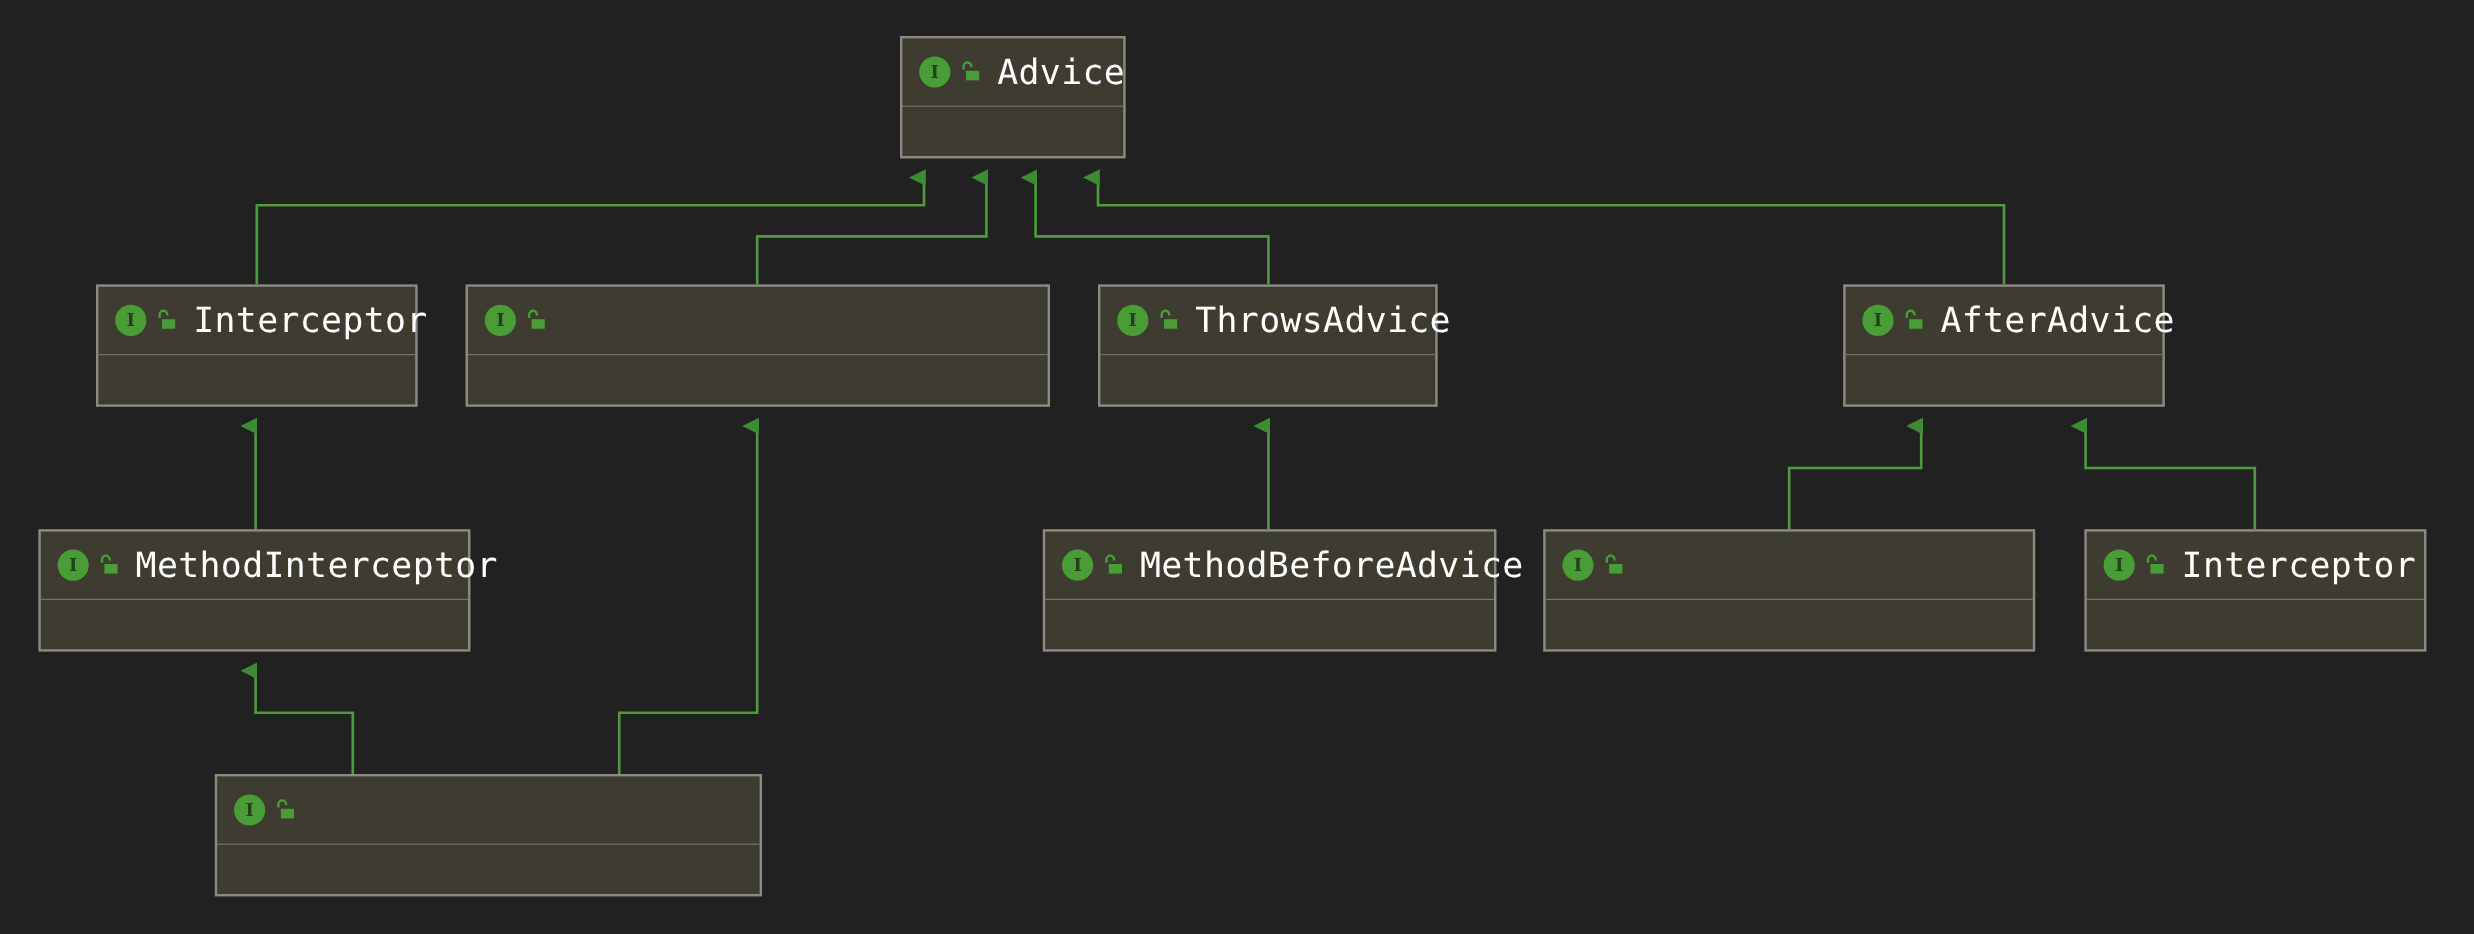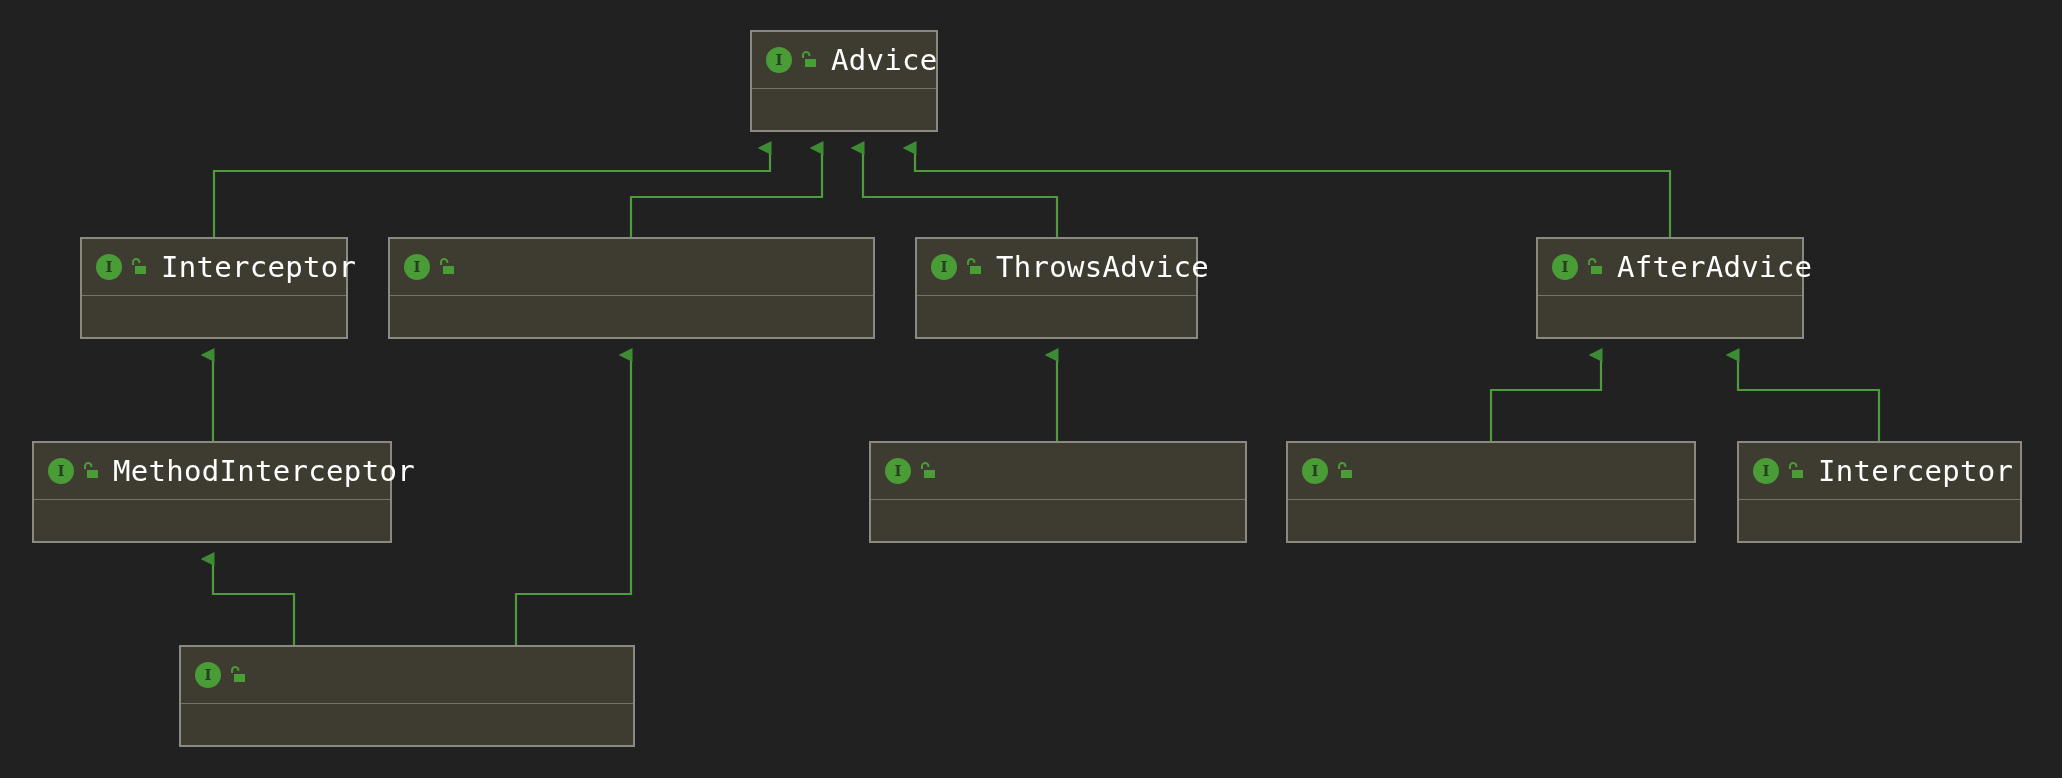--- a/index.html
+++ b/index.html
@@ -194,20 +194,21 @@
 
   <div class="uml-node" style="left:869px; top:441px; width:378px; height:102px;">
     <div class="node-header">
       <span class="iface-icon">I</span>
       <span class="lock-icon">
         <svg viewBox="0 0 18 20" width="18" height="20" xmlns="http://www.w3.org/2000/svg">
           <path d="M4 8 V5.2 A3.2 3.2 0 0 1 10.4 5.2 V6" fill="none" stroke="#499c36" stroke-width="2"></path>
           <rect x="6" y="9" width="11" height="8" fill="#499c36"></rect>
         </svg>
       </span>
+      <span class="node-title">MethodBeforeAdvice</span>
     </div>
     <div class="node-body"></div>
   </div>
 
   <div class="uml-node" style="left:1286px; top:441px; width:410px; height:102px;">
     <div class="node-header">
       <span class="iface-icon">I</span>
       <span class="lock-icon">
         <svg viewBox="0 0 18 20" width="18" height="20" xmlns="http://www.w3.org/2000/svg">
           <path d="M4 8 V5.2 A3.2 3.2 0 0 1 10.4 5.2 V6" fill="none" stroke="#499c36" stroke-width="2"></path>

